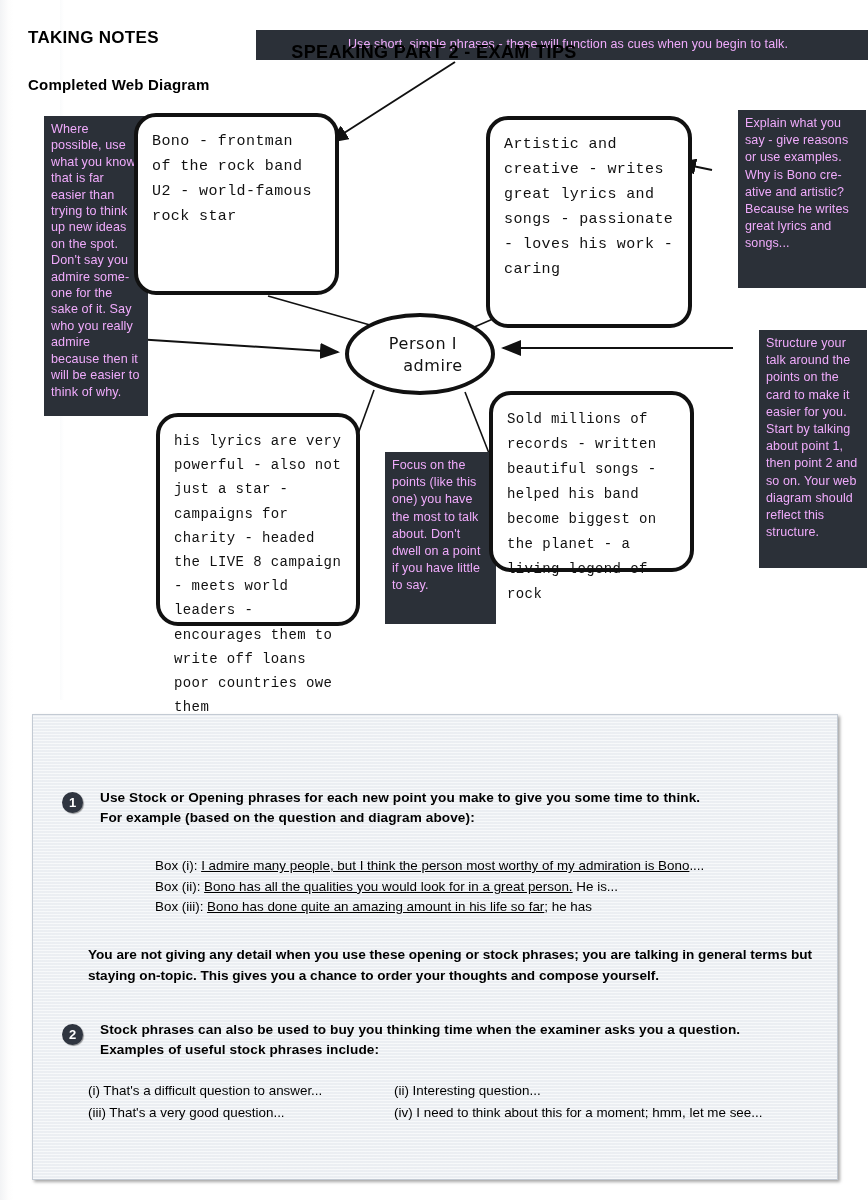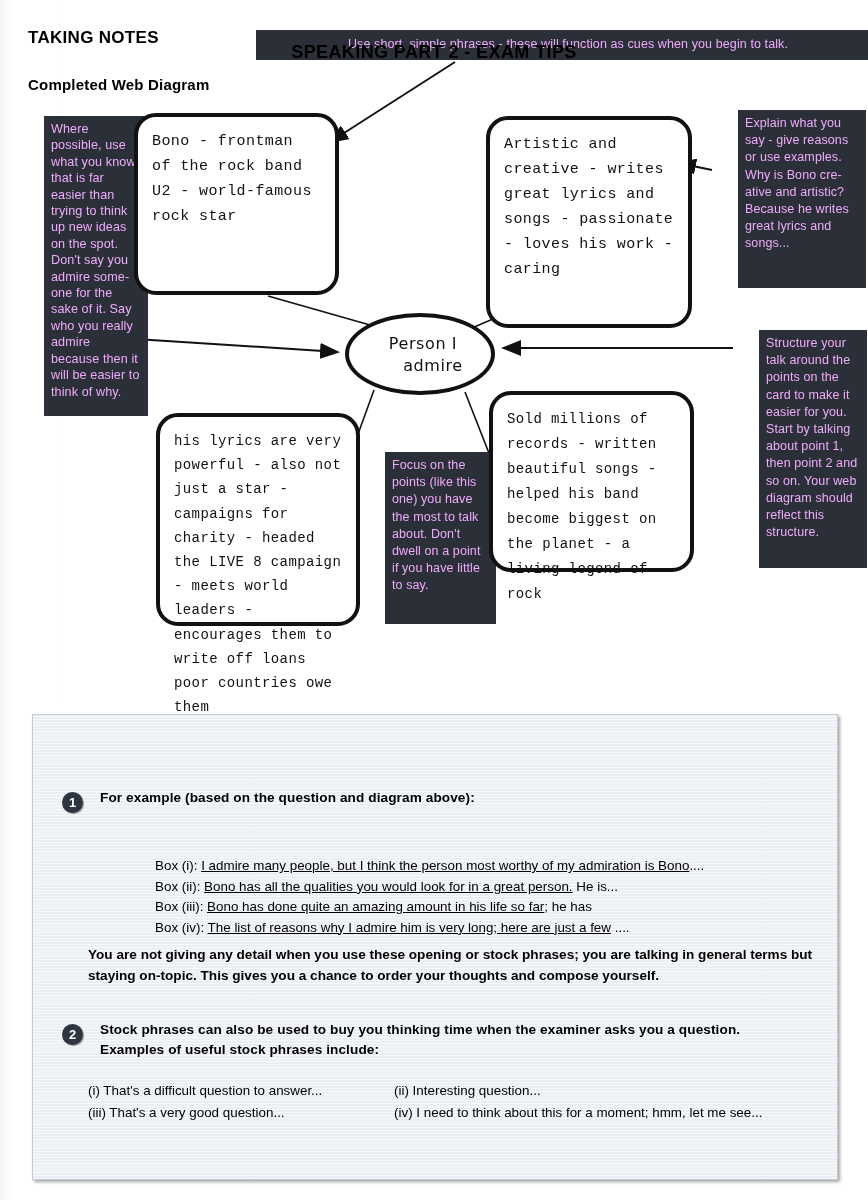--- a/index.html
+++ b/index.html
@@ -177,28 +177,28 @@
 <div class="center-oval">
   <span class="l1">Person I</span>
   <span class="l2">admire</span>
 </div>
 
 <div class="tips-panel"></div>
 <div class="tips-title">SPEAKING PART 2 - EXAM TIPS</div>
 
 <div class="num-badge" id="badge-1">1</div>
 <div class="tip-head" id="tip1-head">
+  <div>Use Stock or Opening phrases for each new point you make to give you some time to think.</div>
   <div>For example (based on the question and diagram above):</div>
 </div>
 
 <div class="box-lines" id="box-lines">
     <div class="row"><span>Box (i): </span><u>I admire many people, but I think the person most worthy of my admiration is Bono</u><span>....</span></div>
     <div class="row"><span>Box (ii): </span><u>Bono has all the qualities you would look for in a great person.</u><span> He is...</span></div>
     <div class="row"><span>Box (iii): </span><u>Bono has done quite an amazing amount in his life so far</u><span>; he has</span></div>
-    <div class="row"><span>Box (iv): </span><u>The list of reasons why I admire him is very long; here are just a few</u><span> ....</span></div>
   </div>
 
 <div class="para">You are not giving any detail when you use these opening or stock phrases; you are talking in general terms but staying on-topic. This gives you a chance to order your thoughts and compose yourself.</div>
 
 <div class="num-badge" id="badge-2">2</div>
 <div class="tip-head" id="tip2-head">
   <div>Stock phrases can also be used to buy you thinking time when the examiner asks you a question.</div>
   <div>Examples of useful stock phrases include:</div>
 </div>
 

